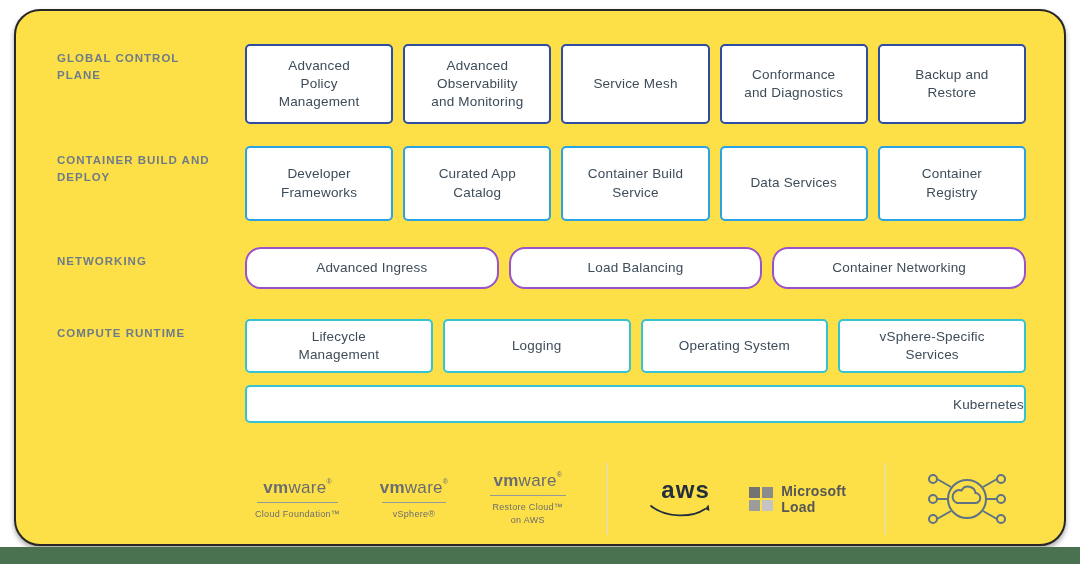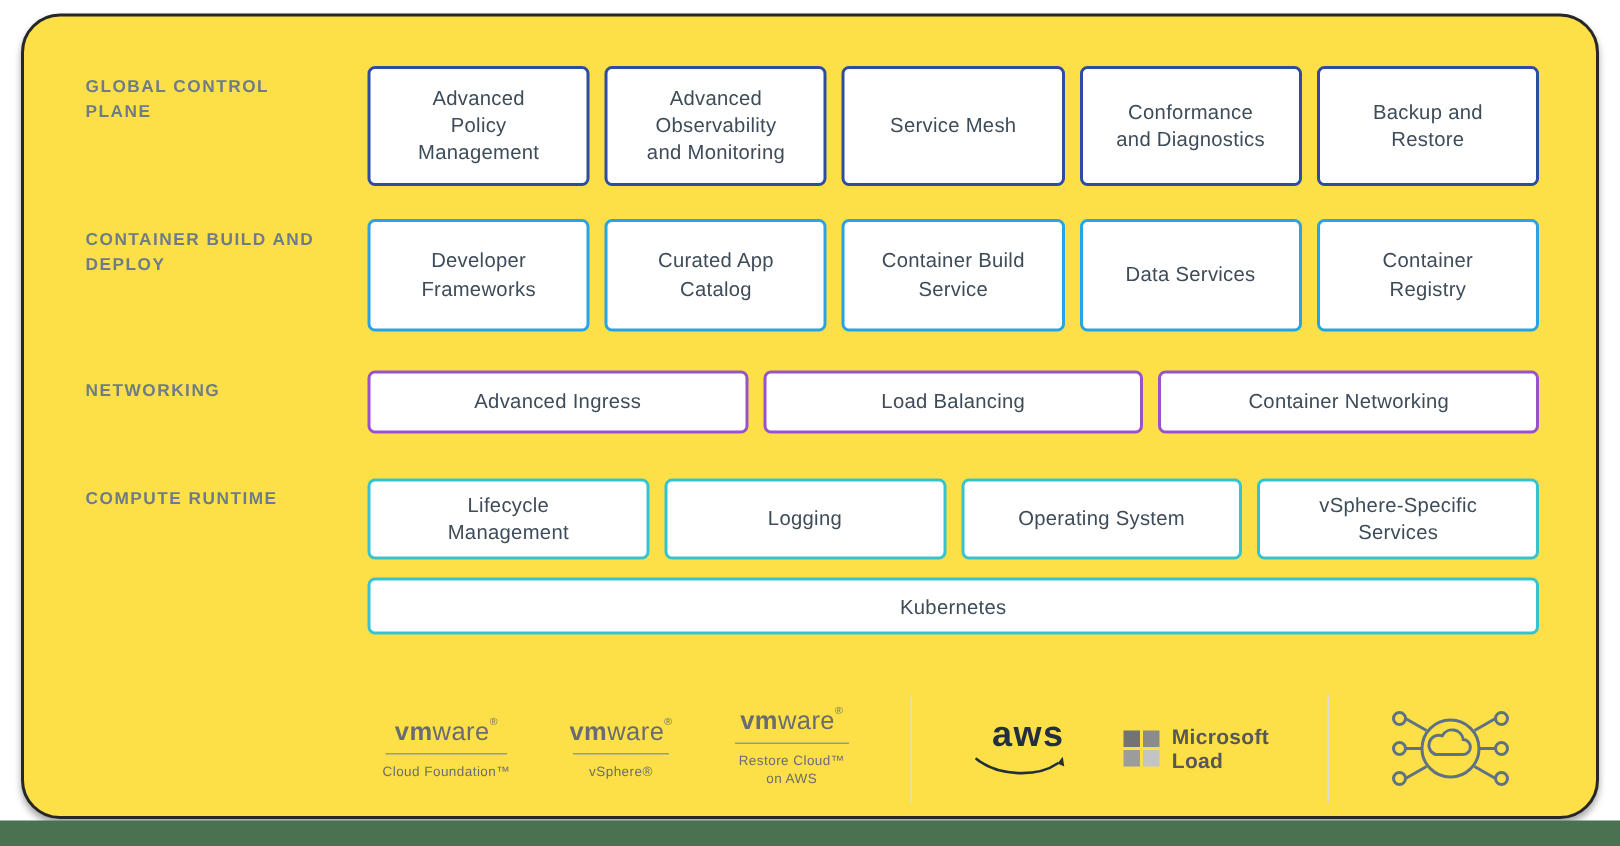--- a/index.html
+++ b/index.html
@@ -33,31 +33,31 @@
     flex:1; background:#fff;
     border:2px solid var(--accent,#888);
     border-radius:5px;
     display:flex; align-items:center; justify-content:center;
     text-align:center;
     color:#3e4c59; font-size:13.5px; line-height:1.35; letter-spacing:0.2px;
     padding:4px 10px;
   }
   .row-1 .box { height:80px; }
   .row-2 .box { height:75px; }
-  .row-3 .box { height:42px; }
+  .row-3 .box { height:42px;border-radius:16px; }
   .row-4 .box { height:54px; }
   .row-1 .box span, .row-2 .box span { display:inline-block; max-width:100px; }
   .row-4 .box span { display:inline-block; max-width:132px; }
   .sec-gcp   { margin-bottom:22px; }
   .sec-cbd   { margin-bottom:26px; }
   .sec-net   { margin-bottom:30px; }
   .base-box {
     margin-left:188px; margin-top:12px; height:38px;
     border:2px solid var(--accent,#888); border-radius:5px;
-    display:flex; align-items:center; justify-content:center;
+    display:flex; align-items:center; justify-content:flex-end;
     color:#3e4c59; font-size:13.5px; letter-spacing:0.2px; background:#fff;
   }
   
   .footer {
     margin-left:188px; margin-top:36px; height:80px;
     display:flex; align-items:center; justify-content:space-between;
     padding:0 18px 0 10px;
   }
   .vmw { text-align:center; color:#696c70; }
   .vmw-brand { font-size:17px; letter-spacing:0.3px; color:#696c70; white-space:nowrap; }

